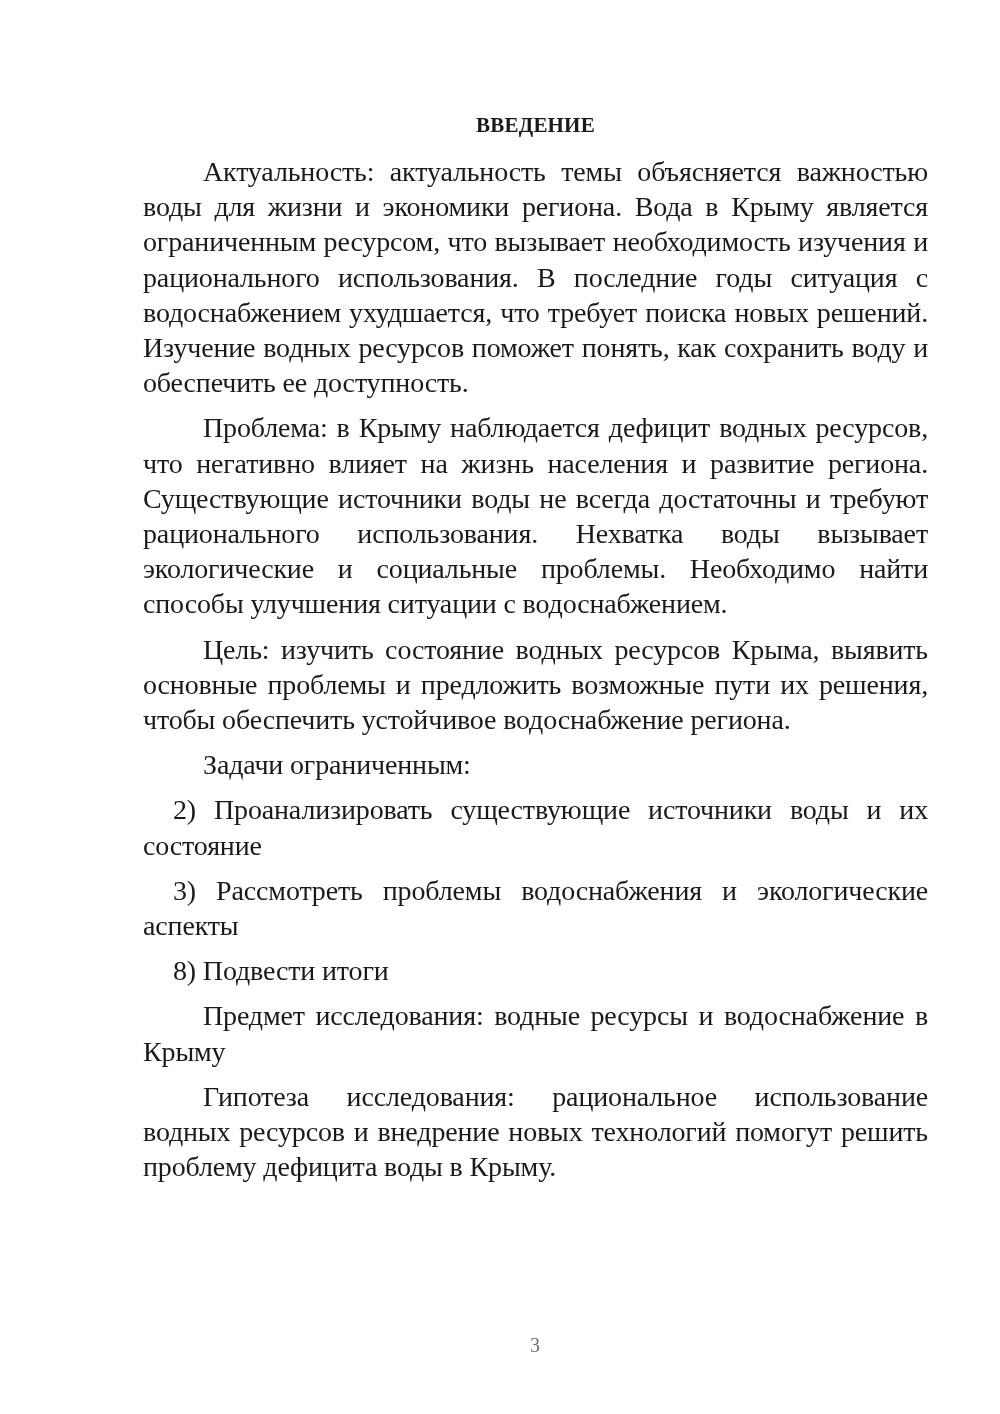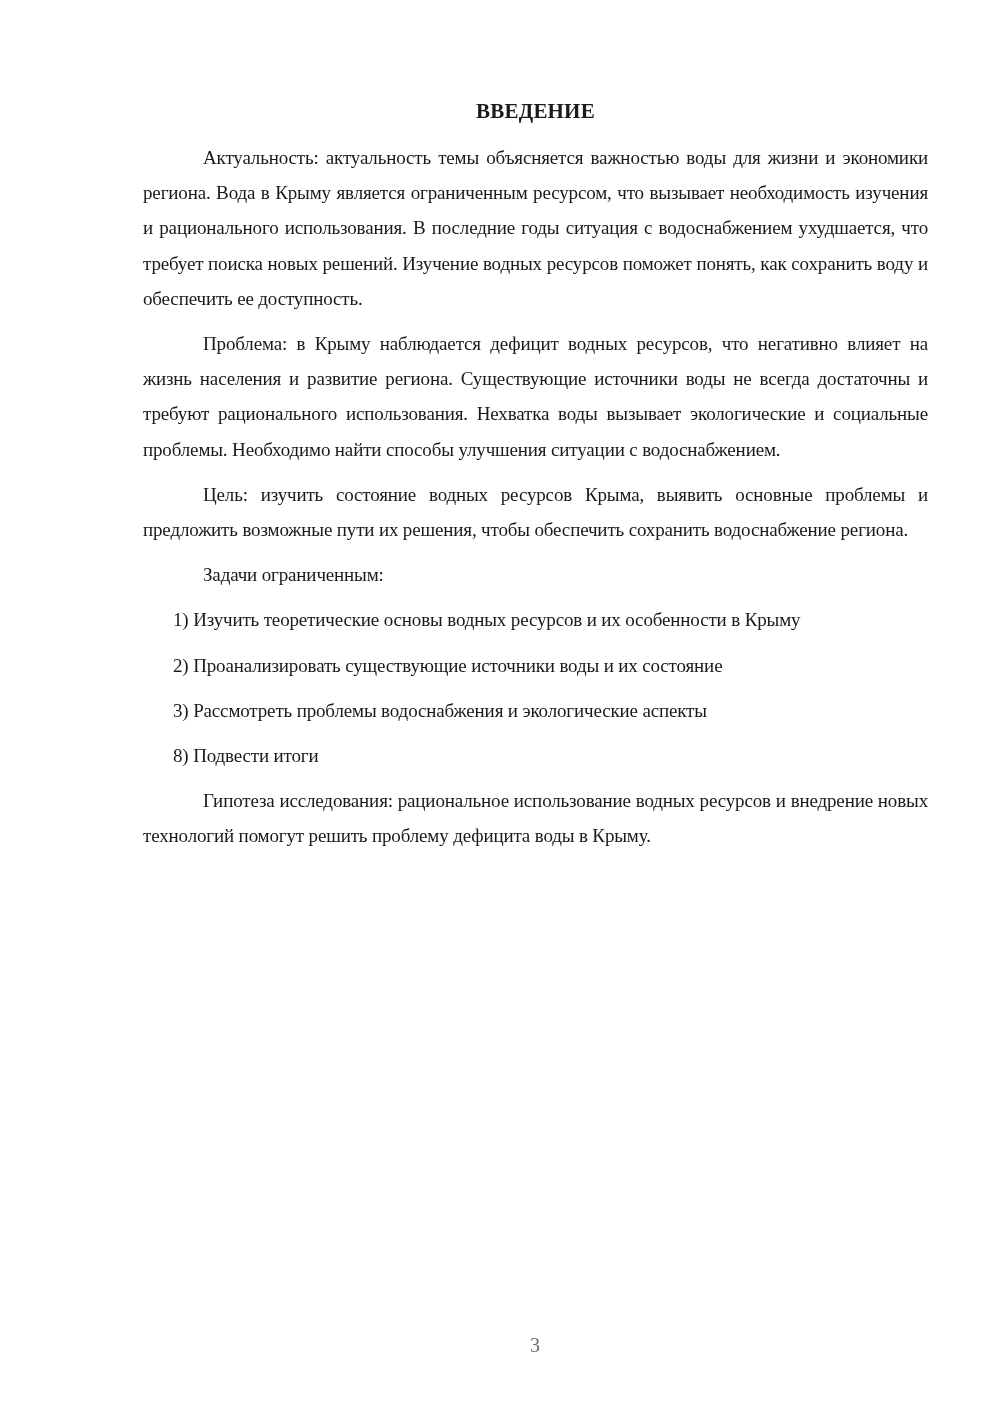--- a/index.html
+++ b/index.html
@@ -11,33 +11,33 @@
       width: 1000px;
       height: 1414px;
       position: relative;
       overflow: hidden;
       font-family: "Liberation Serif", "DejaVu Serif", serif;
       color: #1a1a1a;
     }
     .page {
       position: absolute;
       left: 143px;
-      top: 94px;
+      top: 108px;
       width: 785px;
     }
     .title {
       text-align: center;
       font-weight: bold;
       font-size: 21px;
       line-height: 34px;
       margin: 0 0 12px 0;
       letter-spacing: 0.2px;
     }
     .para {
-      font-size: 19px;
+      font-size: 28px;
       line-height: 35.2px;
       text-align: justify;
       text-indent: 60px;
       margin: 0 0 10px 0;
       letter-spacing: -0.15px;
     }
     .para.list {
       text-indent: 30px;
       margin: 0 0 10px 0;
     }
@@ -59,29 +59,29 @@
 </head>
 <body>
 
 <div class="page">
   <h1 class="title">ВВЕДЕНИЕ</h1>
 
   <p class="para">Актуальность: актуальность темы объясняется важностью воды для жизни и экономики региона. Вода в Крыму является ограниченным ресурсом, что вызывает необходимость изучения и рационального использования. В последние годы ситуация с водоснабжением ухудшается, что требует поиска новых решений. Изучение водных ресурсов поможет понять, как сохранить воду и обеспечить ее доступность.</p>
 
   <p class="para">Проблема: в Крыму наблюдается дефицит водных ресурсов, что негативно влияет на жизнь населения и развитие региона. Существующие источники воды не всегда достаточны и требуют рационального использования. Нехватка воды вызывает экологические и социальные проблемы. Необходимо найти способы улучшения ситуации с водоснабжением.</p>
 
-  <p class="para">Цель: изучить состояние водных ресурсов Крыма, выявить основные проблемы и предложить возможные пути их решения, чтобы обеспечить сохранить водоснабжение региона.</p>
+  <p class="para">Цель: изучить состояние водных ресурсов Крыма, выявить основные проблемы и предложить возможные пути их решения, чтобы обеспечить устойчивое водоснабжение региона.</p>
 
   <p class="para">Задачи ограниченным:</p>
 
   <ul class="tasks">
-    <li class="para list">1) Изучить теоретические основы водных ресурсов и их особенности в Крыму</li>
     <li class="para list">2) Проанализировать существующие источники воды и их состояние</li>
     <li class="para list">3) Рассмотреть проблемы водоснабжения и экологические аспекты</li>
     <li class="para list">8) Подвести итоги</li>
   </ul>
 
 
+  <p class="para">Предмет исследования: водные ресурсы и водоснабжение в Крыму</p>
 
   <p class="para">Гипотеза исследования: рациональное использование водных ресурсов и внедрение новых технологий помогут решить проблему дефицита воды в Крыму.</p>
 </div>
 
 <div class="page-number">3</div>
 
 </body></html>

